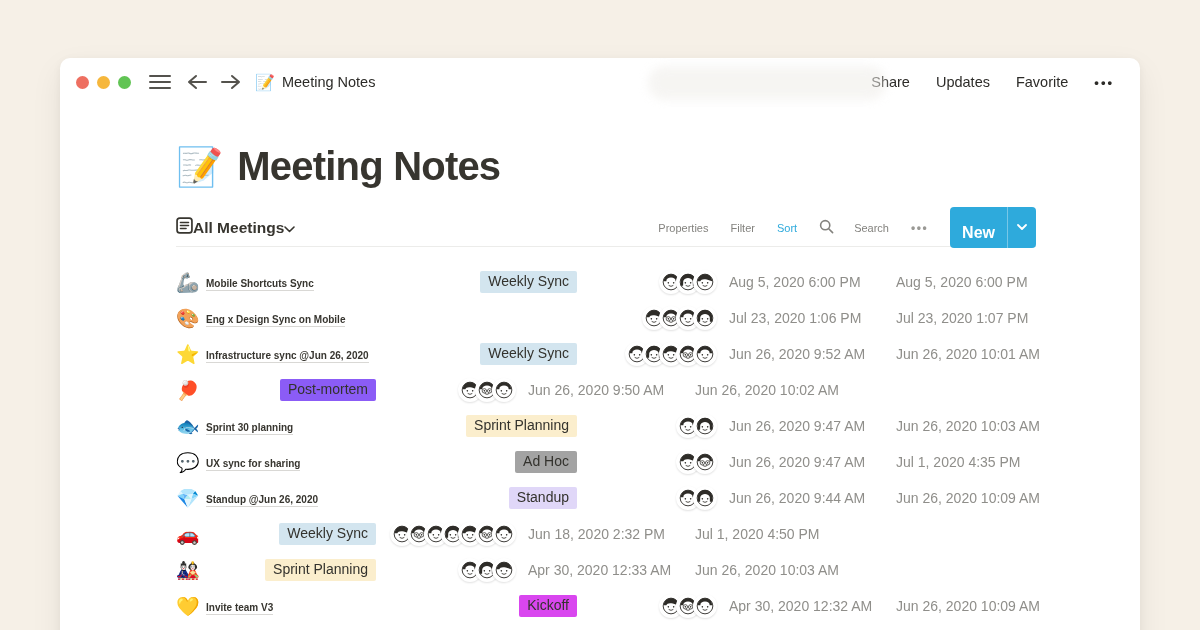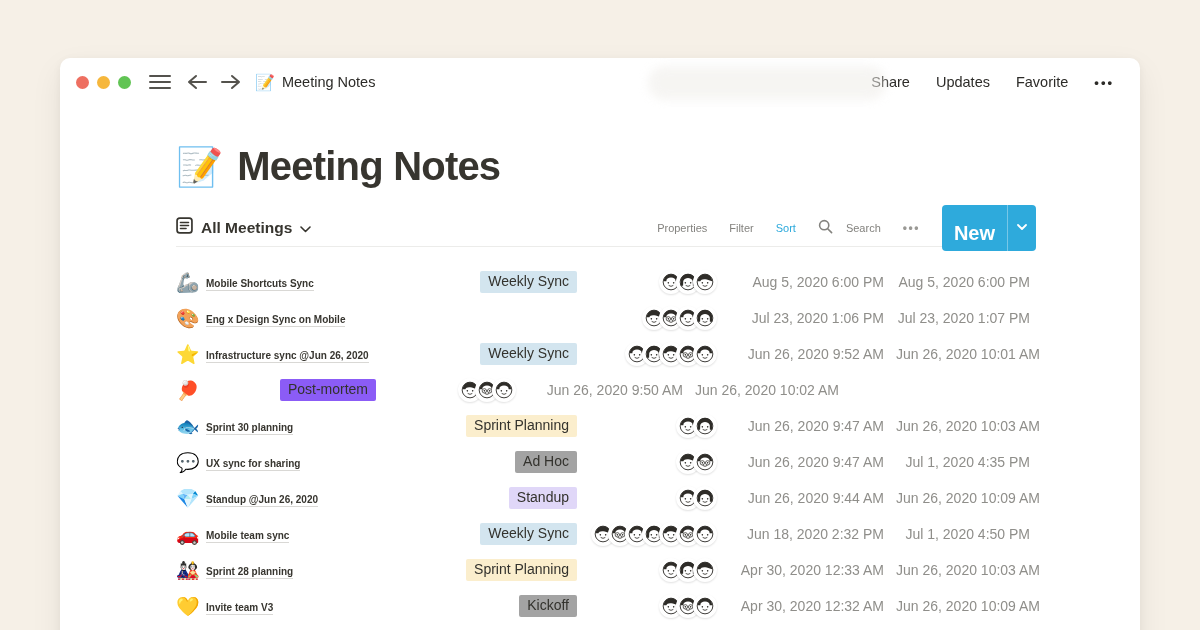--- a/index.html
+++ b/index.html
@@ -40,33 +40,33 @@
   
   .content { padding:0 104px 0 116px; }
   .page-header { margin-top:38px; display:flex; align-items:center; gap:14px; }
   .page-header .emoji { font-size:38px; line-height:1; }
   .page-title { font-size:40px; font-weight:700; letter-spacing:-0.8px; color:#37352f; }
   
   .toolbar {
     margin-top:20px; height:38px; display:flex; align-items:center;
     border-bottom:1px solid #ececea;
   }
-  .view-switcher { display:flex; align-items:center; gap:8px; cursor:pointer; }
+  .view-switcher { display:flex; align-items:center; cursor:pointer; }
   .view-switcher .label { font-size:15.5px; font-weight:700; color:#37352f; }
   .toolbar .spacer { flex:1; }
   .tool-group { display:flex; align-items:center; gap:22px; }
   .tool-item { font-size:11px; color:#83827e; cursor:pointer; white-space:nowrap; }
   .tool-item.active { color:#2eaadc;text-align:center; }
-  .tool-search { display:flex; align-items:center; gap:13px; }
+  .tool-search { display:flex; align-items:center; gap:20px; }
   .tool-dots { letter-spacing:1.5px; font-weight:700; font-size:12px; color:#9a9995; }
   .new-btn {
     display:flex; align-items:stretch; border-radius:4px; overflow:hidden;
     background:#2eaadc; color:#fff; cursor:pointer;
   }
-  .new-btn .main { padding:17px 12px 6px; font-size:20px; font-weight:700; }
+  .new-btn .main { padding:17px 12px 6px; font-size:16px; font-weight:700; }
   .new-btn .chev { display:flex; align-items:center; padding:0 9px; border-left:1px solid rgba(255,255,255,0.35); }
   
   .table-body { margin-top:17px; }
   .row { display:flex; align-items:center; height:36px; }
   .row-icon { width:30px; flex-shrink:0; font-size:19px; line-height:1; }
   .cell-title { flex:1; min-width:0; overflow:visible; white-space:nowrap; }
   .row-title {
     font-size:10px; font-weight:700; color:#37352f; cursor:pointer;
     border-bottom:1px solid #d9d8d5; padding-bottom:1px;
   }
@@ -75,21 +75,21 @@
     font-size:14px; color:#33322d; padding:1px 8px 2px; border-radius:2px;
     white-space:nowrap; line-height:1.4;
   }
   .cell-avatars { width:128px; margin-left:12px; flex-shrink:0; display:flex; justify-content:flex-end; align-items:center; }
   .avatar {
     width:24px; height:24px; border-radius:50%; background:#fff;
     border:2px solid #fff; margin-left:-7px; flex-shrink:0;
     box-shadow:0 1px 2px rgba(0,0,0,0.12);
   }
   .avatar svg { display:block; width:100%; height:100%; border-radius:50%; }
-  .cell-date { width:155px; margin-left:12px; flex-shrink:0; text-align:right; font-size:14px; color:#8f8e8a; white-space:nowrap; }
+  .cell-date { width:155px; margin-left:12px; flex-shrink:0; font-size:14px; color:#8f8e8a; white-space:nowrap; }
   .cell-date.edited { width:140px; padding-right:6px; }
 </style>
 </head>
 <body>
 
 <div class="window">
 
   <div class="topbar">
     <div class="lights">
       <span class="light" style="background: rgb(238, 111, 97);"></span>
@@ -445,21 +445,20 @@
                 <circle cx="15.2" cy="13" r="0.95" fill="#2e2c28"></circle>
                 <path d="M9.6 16.4 Q12 18.3 14.4 16.4" fill="none" stroke="#2e2c28" stroke-width="1" stroke-linecap="round"></path>
               </svg>
             </span>
           </div>
           <div class="cell-date">Jun 26, 2020 9:44 AM</div>
           <div class="cell-date edited">Jun 26, 2020 10:09 AM</div>
         </div>
         <div class="row">
           <span class="row-icon">🚗</span>
-          <div class="cell-title"><span class="row-title">Mobile team sync</span></div>
           <div class="cell-tag">
             <span class="pill" style="background: rgb(211, 229, 239);">Weekly Sync</span>
           </div>
           <div class="cell-avatars">
             <span class="avatar">
               <svg viewBox="0 0 24 24">
                 <circle cx="12" cy="12" r="9.4" fill="#ffffff" stroke="#2e2c28" stroke-width="1.1"></circle>
                 <path d="M3.5,11 C3.5,5.5 7.3,2.8 12,2.8 C16.7,2.8 20.5,5.5 20.5,11 L14.2,9.1 C10.2,8 7.1,8.8 6.4,11 Z" fill="#2e2c28"></path>
                 <circle cx="8.8" cy="13" r="0.95" fill="#2e2c28"></circle>
                 <circle cx="15.2" cy="13" r="0.95" fill="#2e2c28"></circle>
@@ -525,21 +524,20 @@
                 <circle cx="15.2" cy="13" r="0.95" fill="#2e2c28"></circle>
                 <path d="M9.6 16.4 Q12 18.3 14.4 16.4" fill="none" stroke="#2e2c28" stroke-width="1" stroke-linecap="round"></path>
               </svg>
             </span>
           </div>
           <div class="cell-date">Jun 18, 2020 2:32 PM</div>
           <div class="cell-date edited">Jul 1, 2020 4:50 PM</div>
         </div>
         <div class="row">
           <span class="row-icon">🎎</span>
-          <div class="cell-title"><span class="row-title">Sprint 28 planning</span></div>
           <div class="cell-tag">
             <span class="pill" style="background: rgb(251, 238, 205);">Sprint Planning</span>
           </div>
           <div class="cell-avatars">
             <span class="avatar">
               <svg viewBox="0 0 24 24">
                 <circle cx="12" cy="12" r="9.4" fill="#ffffff" stroke="#2e2c28" stroke-width="1.1"></circle>
                 <path d="M3.5,11 C3.5,5.5 7.3,2.8 12,2.8 C16.7,2.8 20.5,5.5 20.5,11 L17.6,11 C17.6,8.2 15.4,6.6 12,6.6 C8.6,6.6 6.4,8.2 6.4,11 Z" fill="#2e2c28"></path>
                 <circle cx="8.8" cy="13" r="0.95" fill="#2e2c28"></circle>
                 <circle cx="15.2" cy="13" r="0.95" fill="#2e2c28"></circle>
@@ -565,21 +563,21 @@
               </svg>
             </span>
           </div>
           <div class="cell-date">Apr 30, 2020 12:33 AM</div>
           <div class="cell-date edited">Jun 26, 2020 10:03 AM</div>
         </div>
         <div class="row">
           <span class="row-icon">💛</span>
           <div class="cell-title"><span class="row-title">Invite team V3</span></div>
           <div class="cell-tag">
-            <span class="pill" style="background: #a3a3a3;">Kickoff</span>
+            <span class="pill" style="background: #d946ef;">Kickoff</span>
           </div>
           <div class="cell-avatars">
             <span class="avatar">
               <svg viewBox="0 0 24 24">
                 <circle cx="12" cy="12" r="9.4" fill="#ffffff" stroke="#2e2c28" stroke-width="1.1"></circle>
                 <path d="M3.5,11 C3.5,5.5 7.3,2.8 12,2.8 C16.7,2.8 20.5,5.5 20.5,11 L14.2,9.1 C10.2,8 7.1,8.8 6.4,11 Z" fill="#2e2c28"></path>
                 <circle cx="8.8" cy="13" r="0.95" fill="#2e2c28"></circle>
                 <circle cx="15.2" cy="13" r="0.95" fill="#2e2c28"></circle>
                 <path d="M9.6 16.4 Q12 18.3 14.4 16.4" fill="none" stroke="#2e2c28" stroke-width="1" stroke-linecap="round"></path>
               </svg>

